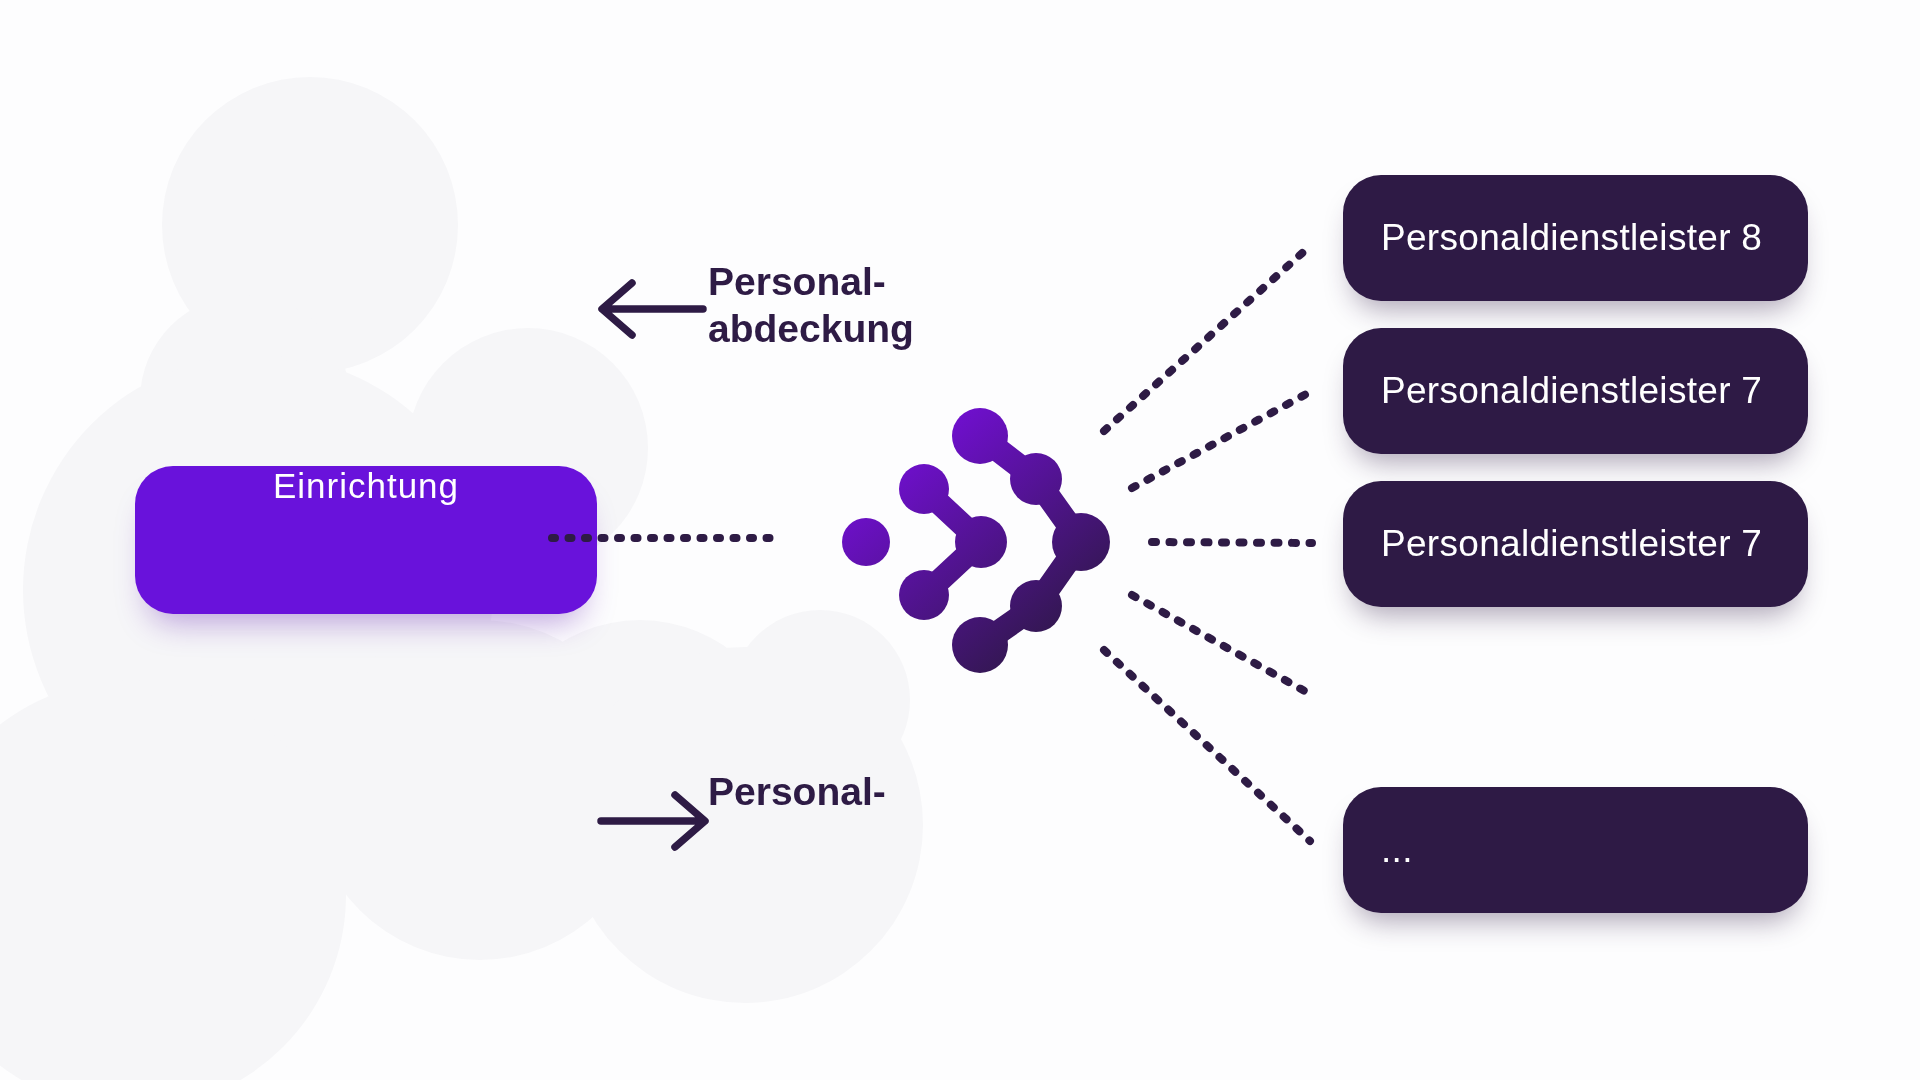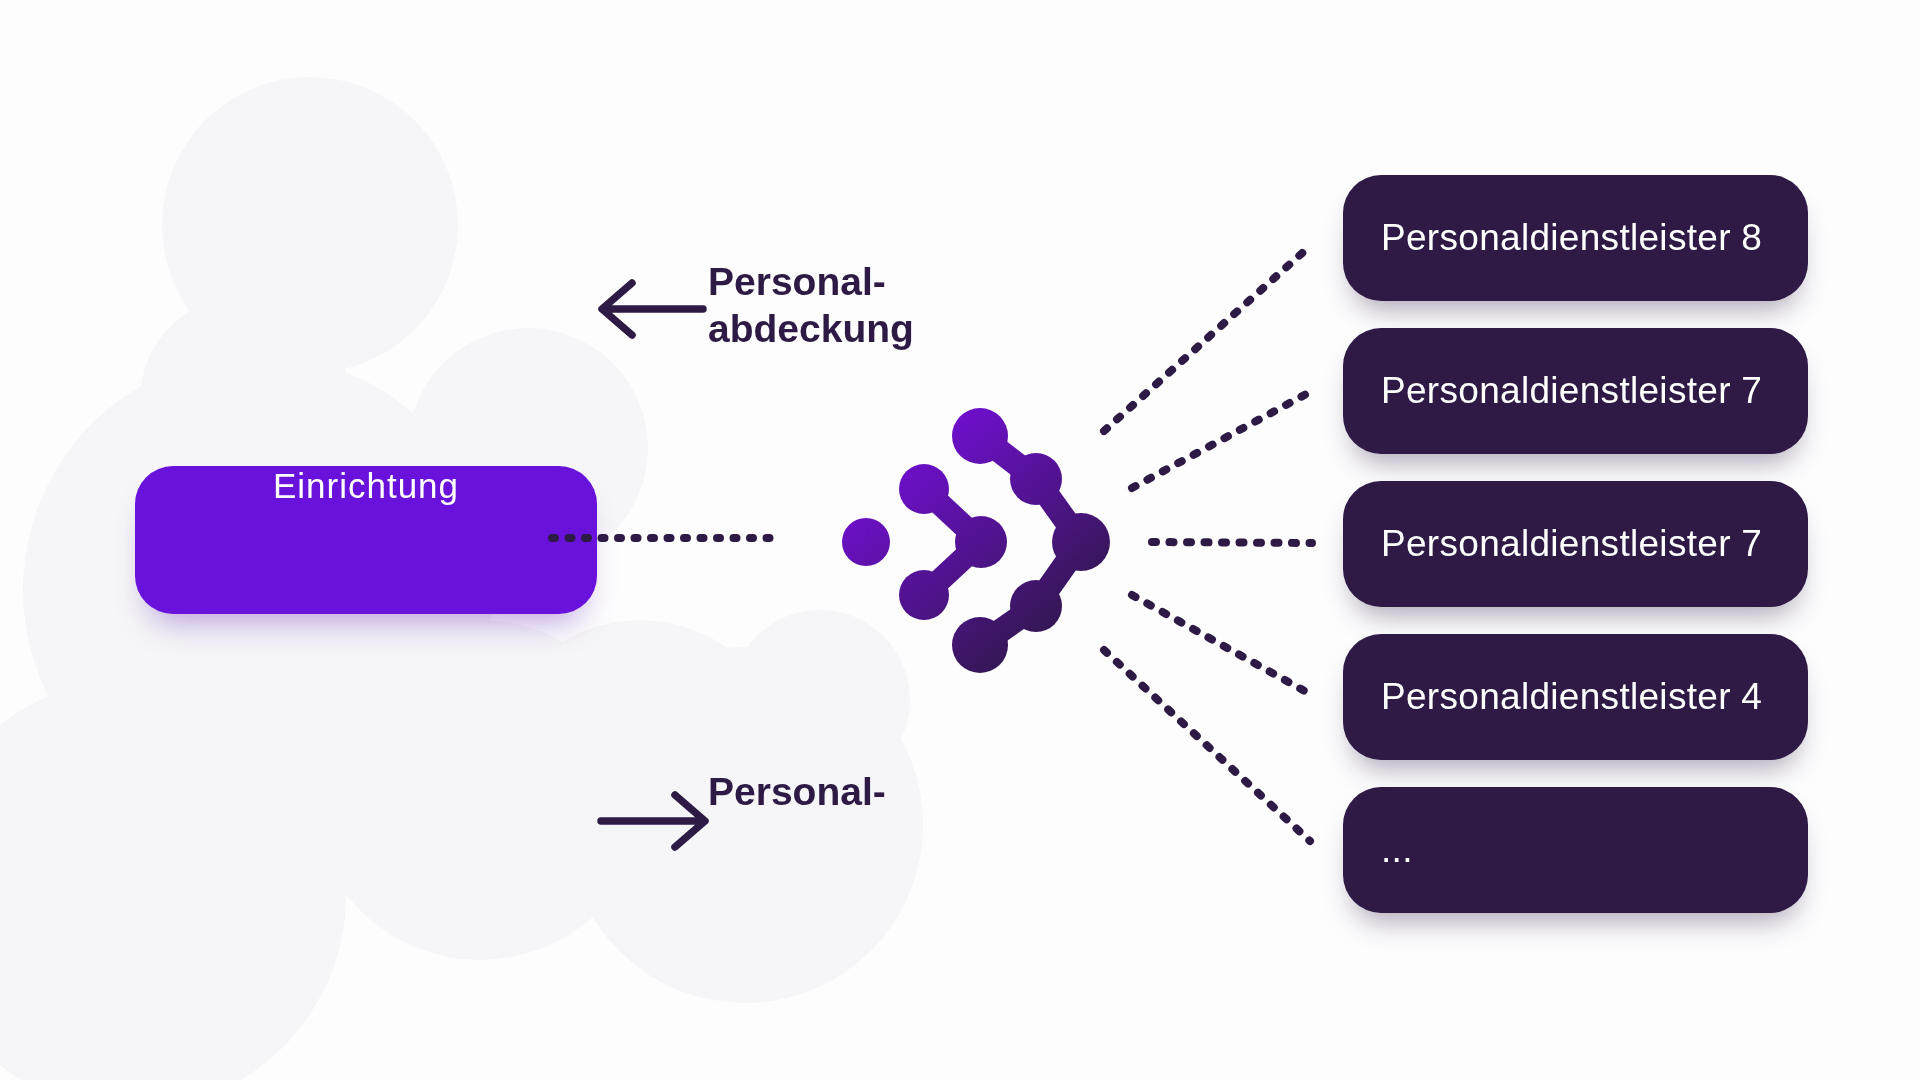--- a/index.html
+++ b/index.html
@@ -93,20 +93,17 @@
 
   <div class="provider" style="top:175px">
     <span>Personaldienstleister 8</span>
   </div>
   <div class="provider" style="top:328px">
     <span>Personaldienstleister 7</span>
   </div>
   <div class="provider" style="top:481px">
     <span>Personaldienstleister 7</span>
   </div>
-  <div class="provider" style="top:634px">
-    <span>Personaldienstleister 4</span>
-  </div>
   <div class="provider" style="top:787px">
     <span>...</span>
   </div>
 
 </div>
 
 </body></html>

